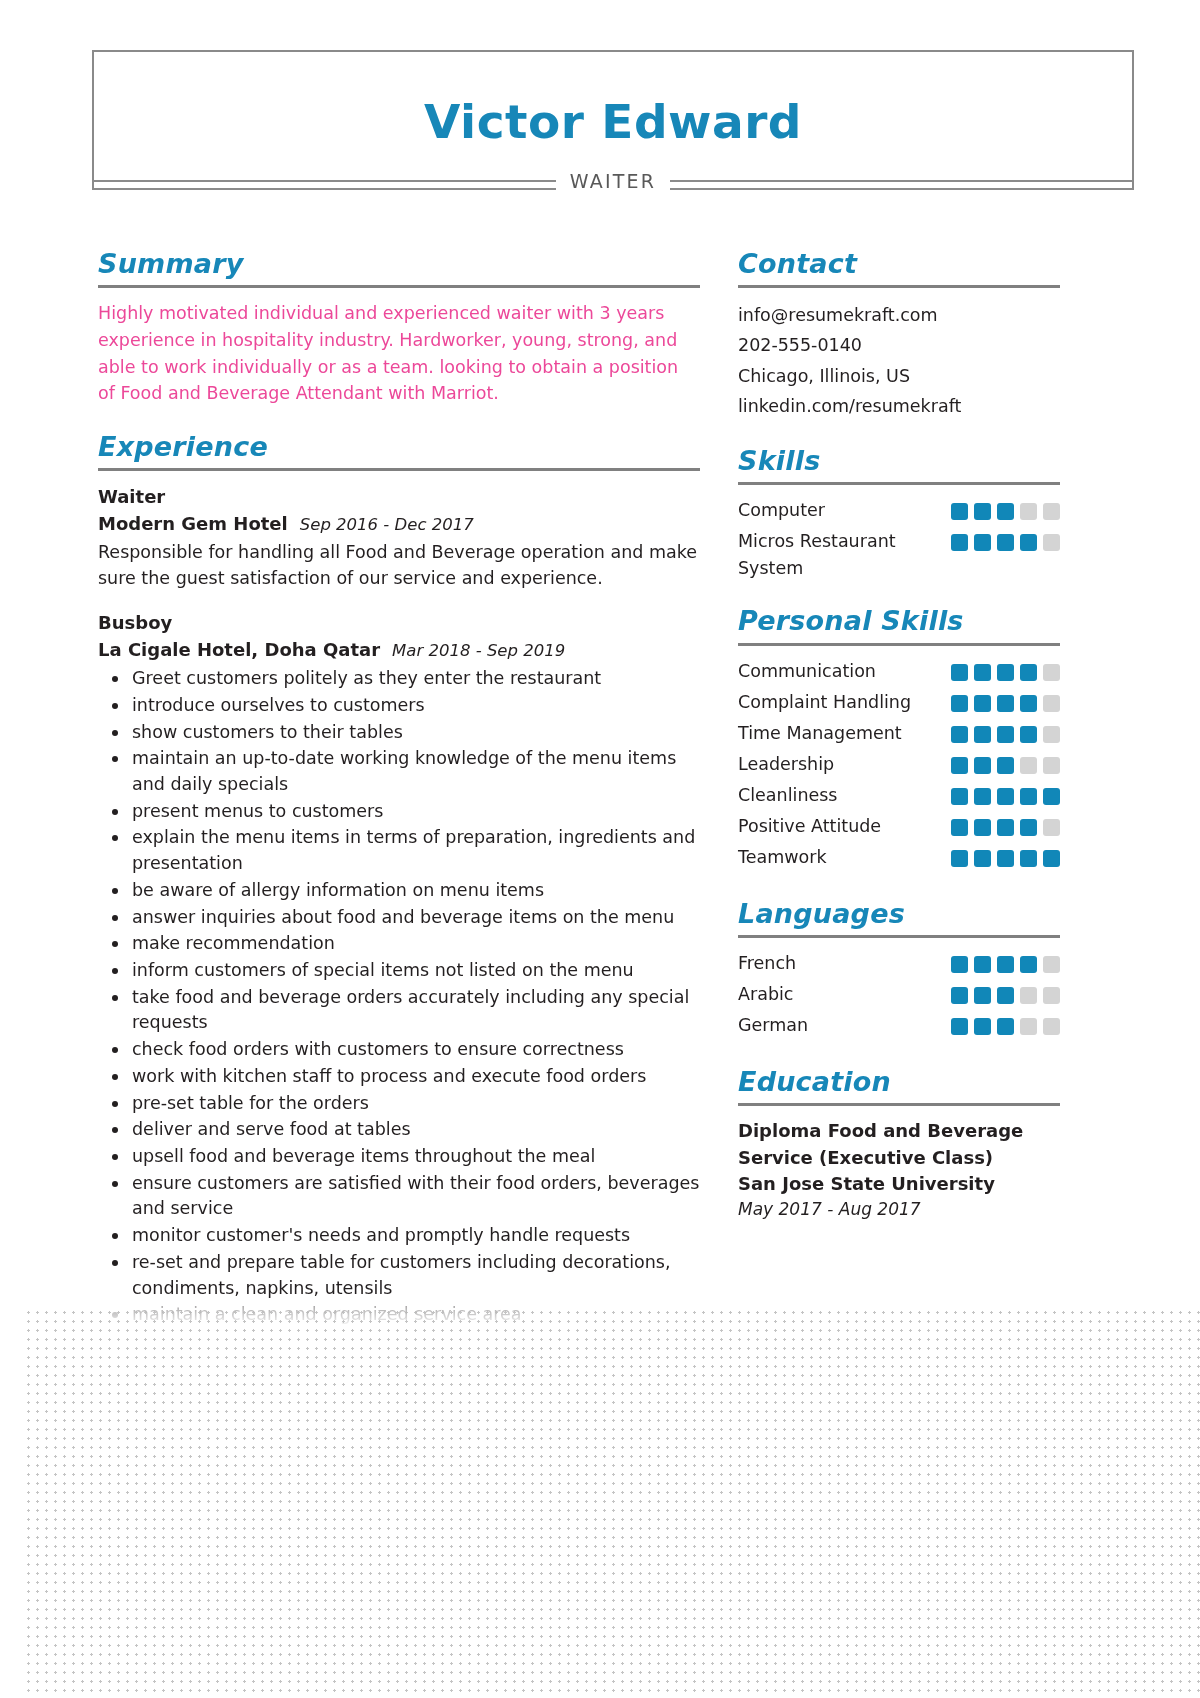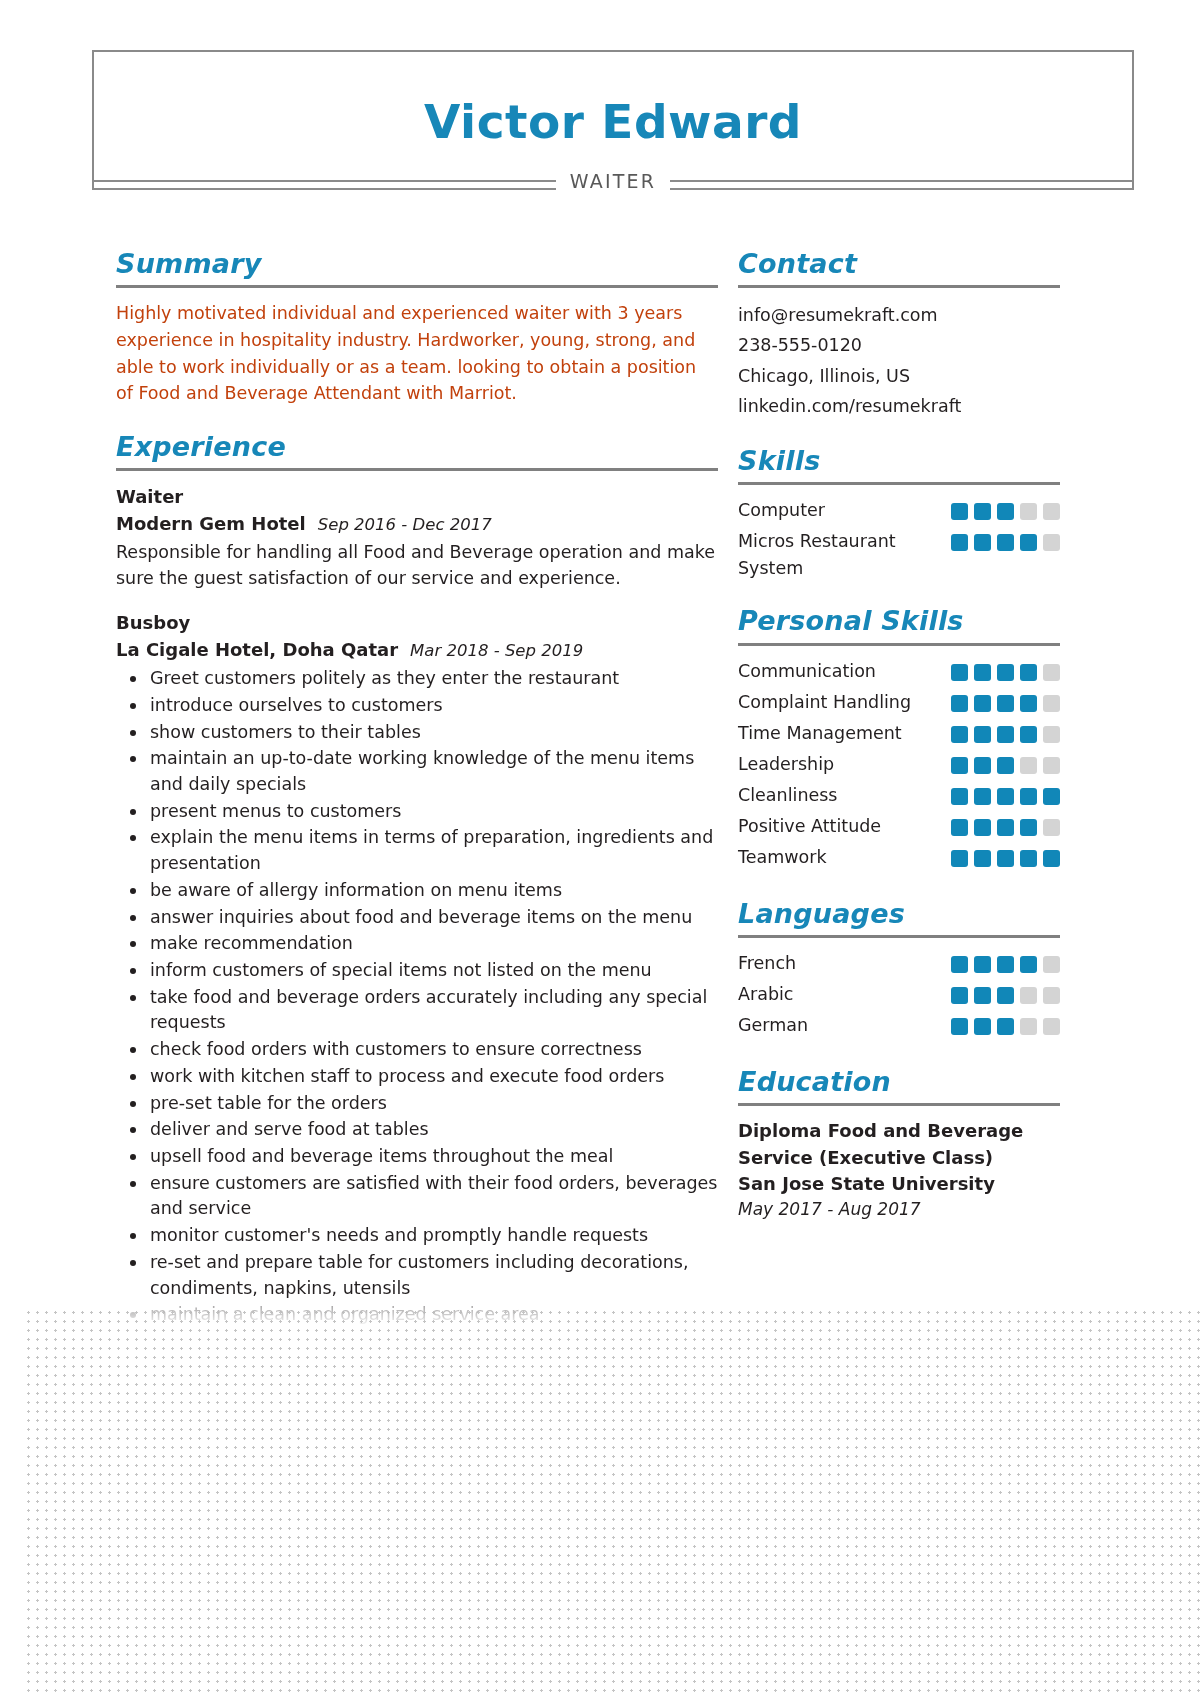--- a/index.html
+++ b/index.html
@@ -59,21 +59,21 @@
     font-size: 19px;
     letter-spacing: 2.2px;
     padding: 0 14px;
     background: #ffffff;
     white-space: nowrap;
   }
 
   
   .left-col {
     position: absolute;
-    left: 92px;
+    left: 74px;
     top: 250px;
     width: 602px;
   }
   .right-col {
     position: absolute;
     left: 714px;
     top: 250px;
     width: 322px;
   }
 
@@ -90,21 +90,21 @@
     height: 3px;
     background: #808080;
     margin-top: 7px;
     margin-bottom: 12px;
   }
   .sec { margin-bottom: 26px; }
 
   
   .para {
     font-size: 17.5px;
-    color: #c2410c;
+    color: #ec4899;
     line-height: 1.52;
   }
 
   .job { margin-bottom: 18px; }
   .job-title {
     font-size: 18px;
     font-weight: bold;
     color: #231f20;
     line-height: 1.5;
   }
@@ -301,21 +301,21 @@
 
   </div>
 
   <div class="right-col">
 
     <div class="sec">
       <div class="sec-title">Contact</div>
       <div class="sec-rule"></div>
       <div id="contact-lines">
           <div class="contact-line">info@resumekraft.com</div>
-          <div class="contact-line">238-555-0120</div>
+          <div class="contact-line">202-555-0140</div>
           <div class="contact-line">Chicago, Illinois, US</div>
           <div class="contact-line">linkedin.com/resumekraft</div>
         </div>
     </div>
 
     <div class="sec">
       <div class="sec-title">Skills</div>
       <div class="sec-rule"></div>
       <div id="skills-rows">
           <div class="rate-row">

